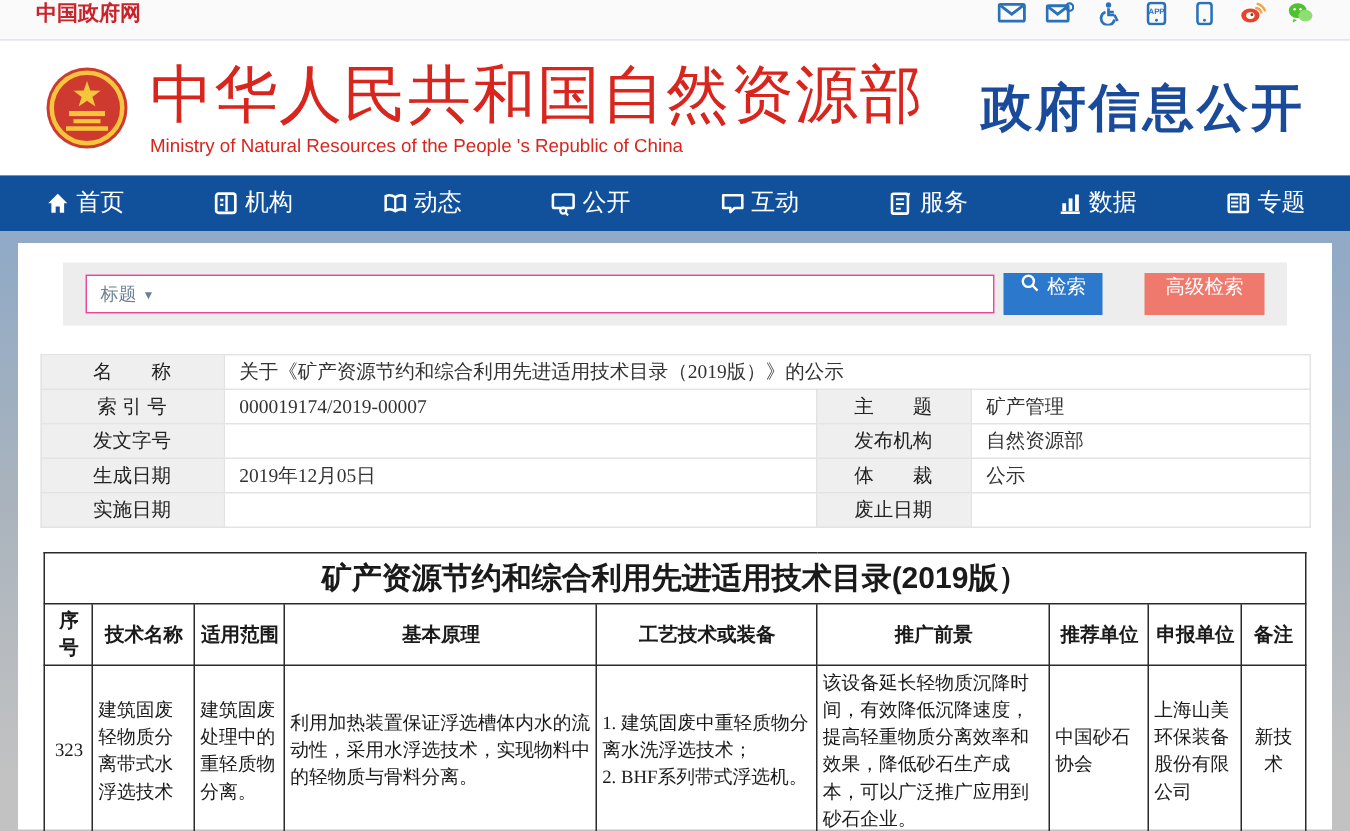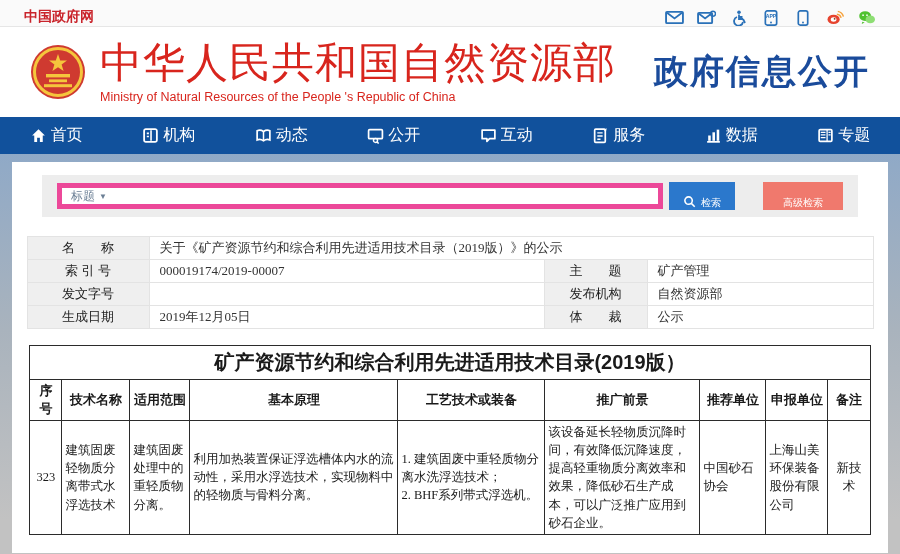--- a/index.html
+++ b/index.html
@@ -3,47 +3,47 @@
 <meta charset="utf-8">
 <style>
   * { margin:0; padding:0; box-sizing:border-box; }
   html,body { width:900px; height:554px; overflow:hidden; }
   body {
     font-family:"Liberation Sans", sans-serif;
     background:linear-gradient(180deg,#8fa9c7 150px,#a9b3bd 330px,#c2c2c2 520px);
   }
   
   .topbar { height:27px; background:#fafafa; border-bottom:1px solid #e6e6e6;
-    display:flex; align-items:flex-end; justify-content:space-between; padding:0 24px; }
+    display:flex; align-items:flex-start; justify-content:space-between; padding:0 24px; }
   .site-label { color:#c9242b; font-weight:bold; font-size:14px; cursor:pointer; }
   .topbar-icons { display:flex; align-items:center; gap:13px; }
   .tb-icon { width:19px; height:17px; display:inline-flex; align-items:center; justify-content:center; cursor:pointer; }
   
   .header { height:90px; background:#fff; display:flex; align-items:center; padding:0 30px; }
   .emblem { width:56px; height:56px; flex:0 0 auto; }
   .header-titles { margin-left:14px; }
   .title-cn { color:#d8251d; font-size:42px; font-weight:normal; letter-spacing:1px; line-height:1.1; }
   .title-en { color:#d8251d; font-size:12.5px; margin-top:3px; }
   .header-right { margin-left:auto; color:#1a4b9b; font-size:34px; font-weight:bold; letter-spacing:2px; }
   
   .nav { height:37px; background:#11519c; display:flex; }
   .nav-item { flex:1; display:flex; align-items:center; justify-content:center; gap:4px;
     color:#fff; font-size:16px; cursor:pointer; }
   .nav-ic { display:inline-flex; width:17px; height:17px; }
   
   .content { margin:8px 12px 0; background:#fff; height:391px; }
   
   .search-bar { margin:0 30px; position:relative; top:13px; height:42px; background:#ededed;
     display:flex; align-items:center; padding:0 15px; }
-  .search-input { flex:1; height:26px; background:#fff; border:5px solid #ec4899;
+  .search-input { flex:1; height:26px; background:#fff; border:1px solid #ec4899;
     display:flex; align-items:center; padding-left:9px; cursor:text; }
   .field-select { color:#6b7f95; font-size:12px; cursor:pointer; display:flex; align-items:center; gap:4px; }
   .field-arrow { font-size:8px; color:#6b7f95; }
-  .btn { height:28px; border:none; color:#fff; font-size:10px; cursor:pointer;
-    display:flex; align-items:flex-end; justify-content:center; font-family:inherit; }
+  .btn { height:28px; border:none; color:#fff; font-size:13px; cursor:pointer;
+    display:flex; align-items:flex-start; justify-content:center; font-family:inherit; }
   .btn-search { width:66px; background:#2b78cc; margin-left:6px; gap:5px; }
   .btn-adv { width:80px; background:#f0796d; margin-left:28px; }
   
   .meta-table { width:847px; margin:32px auto 0; border-collapse:collapse; font-size:13px; color:#333;
     font-family:"Liberation Serif", serif; }
   .meta-table td { border:1px solid #e3e3e3; height:23px; padding:1px 10px; }
   .meta-table td.lbl { background:#efefef; width:122px; text-align:center; color:#222;
     font-family:"Liberation Sans", sans-serif; }
   .meta-table td.lbl2 { width:103px; }
   .meta-table td.val1 { width:395px; }
@@ -250,20 +250,26 @@
       <td class="lbl">发文字号</td>
       <td class="val1"></td>
       <td class="lbl lbl2">发布机构</td>
       <td>自然资源部</td>
     </tr>
     <tr>
       <td class="lbl">生成日期</td>
       <td class="val1">2019年12月05日</td>
       <td class="lbl lbl2">体　　裁</td>
       <td>公示</td>
+    </tr>
+    <tr>
+      <td class="lbl">实施日期</td>
+      <td class="val1"></td>
+      <td class="lbl lbl2">废止日期</td>
+      <td></td>
     </tr>
   </tbody>
     </table>
 
   <table class="doc-table">
     <colgroup>
       <col style="width:32px">
         <col style="width:68px">
         <col style="width:60px">
         <col style="width:208px">

